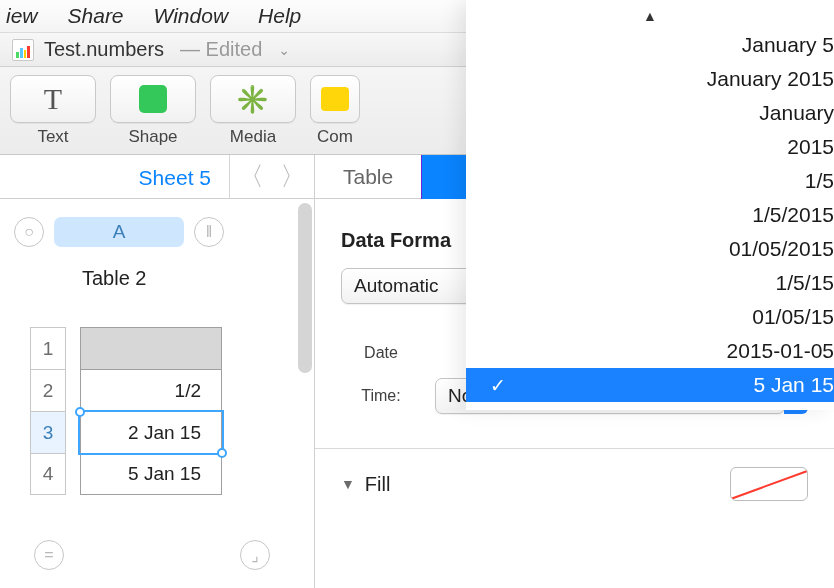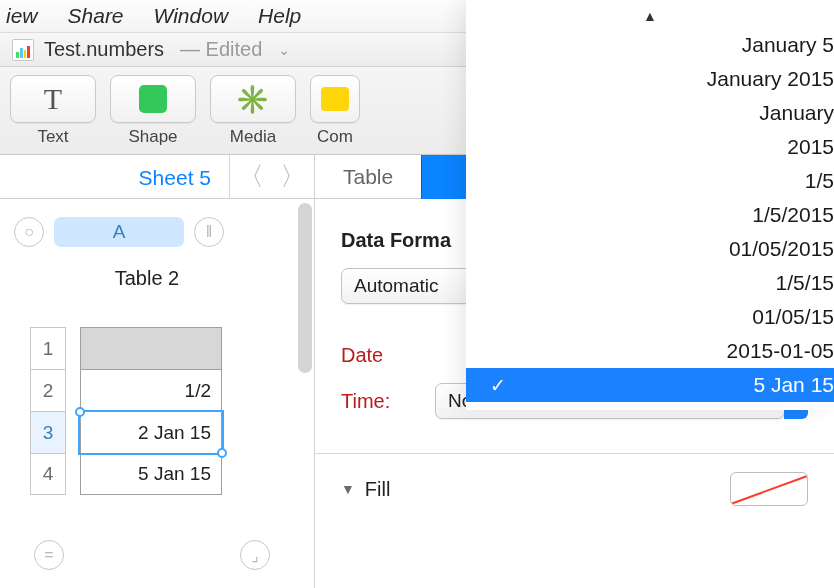--- a/index.html
+++ b/index.html
@@ -51,44 +51,44 @@
 
   
   .main { display:flex; height:389px; }
   .canvas { flex:0 0 314px; position:relative; padding:18px 10px; }
   .inspector { flex:1; position:relative; padding:30px 26px 24px 26px; border-left:1px solid #d0d0d0;}
 
   
   .colhdr-row { display:flex; align-items:center; gap:10px; margin-left:4px;}
   .circle-btn { width:30px; height:30px; border:1.5px solid #c6c6c6; border-radius:50%; display:flex; align-items:center; justify-content:center; color:#b8b8b8; font-size:16px; background:#fff;}
   .colA { width:130px; height:30px; border-radius:7px; background:#cfe6ff; color:#3b7fb8; display:flex; align-items:center; justify-content:center; font-size:19px;}
-  .table-title { font-size:20px; color:#222; text-align:center; width:130px; margin:20px 0 6px 72px;}
+  .table-title { font-size:20px; color:#222; width:130px; margin:20px 0 6px 72px;}
   .sheet-grid { position:absolute; left:30px; top:128px; }
   .rowhdr-col { position:absolute; left:0; top:0;}
   .rowhdr { width:36px; height:42px; border:1px solid #c7c7c7; border-bottom:none; display:flex; align-items:center; justify-content:center; font-size:19px; color:#6d6d6d; background:#fff;}
   .rowhdr.sel { background:#e9f3ff; color:#3b7fb8;}
   .rowhdr:last-child{border-bottom:1px solid #c7c7c7;}
   .data-col { position:absolute; left:50px; top:0;}
-  .cell { width:142px; height:42px; border:1px solid #9f9f9f; border-bottom:none; display:flex; align-items:center; justify-content:flex-end; padding-right:10px; font-size:19px; color:#222; background:#fff;}
+  .cell { width:142px; height:42px; border:1px solid #9f9f9f; border-bottom:none; display:flex; align-items:center; justify-content:flex-end; padding-right:20px; font-size:19px; color:#222; background:#fff;}
   .cell:last-child{border-bottom:1px solid #9f9f9f;}
   .cell.hdr { background:#d7d7d7;}
   .sel-outline { position:absolute; left:48px; top:83px; width:146px; height:45px; border:2px solid #3ea6ff; pointer-events:none;}
   .sel-handle { position:absolute; width:10px; height:10px; background:#fff; border:2px solid #3ea6ff; border-radius:50%;}
   .sel-handle.tl { left:-5px; top:-5px;}
   .sel-handle.br { right:-5px; bottom:-5px;}
   .eq-btn { position:absolute; left:34px; bottom:18px;}
   .corner-btn { position:absolute; left:240px; bottom:18px;}
 
   
   .vscroll { position:absolute; right:2px; top:4px; width:14px; height:170px; background:#d5d5d5; border-radius:7px;}
 
   
   .ins-label { font-size:20px; color:#222; font-weight:600; }
   .ins-row { display:flex; align-items:center; margin-top:16px; gap:14px;}
-  .ins-row .k { width:80px; text-align:left; font-size:20px; color:#b91c1c;}
+  .ins-row .k { width:80px; text-align:center; font-size:16px; color:#404040;}
   .popup-btn { flex:1; height:36px; border:1px solid #c3c3c3; border-radius:7px; background:linear-gradient(#ffffff,#f2f2f2); display:flex; align-items:center; padding:0 12px; font-size:19px; color:#222; box-shadow:0 1px 1px rgba(0,0,0,.06);}
   .popup-btn.auto { width:160px; flex:none;}
   .stepper-cap { width:24px; height:36px; border-radius:0 6px 6px 0; background:#1a82ff; display:flex; flex-direction:column; align-items:center; justify-content:center; gap:2px; margin-left:-1px;}
   .stepper-cap::before, .stepper-cap::after { content:""; width:0;height:0; border-left:5px solid transparent; border-right:5px solid transparent;}
   .stepper-cap::before { border-bottom:5px solid #fff;}
   .stepper-cap::after { border-top:5px solid #fff;}
   .popup-wrap { display:flex; flex:1;}
 
   .divider { height:1px; background:#d9d9d9; margin:34px -26px 0 -26px;}
   .fill-row { display:flex; align-items:center; justify-content:space-between; margin-top:18px;}

